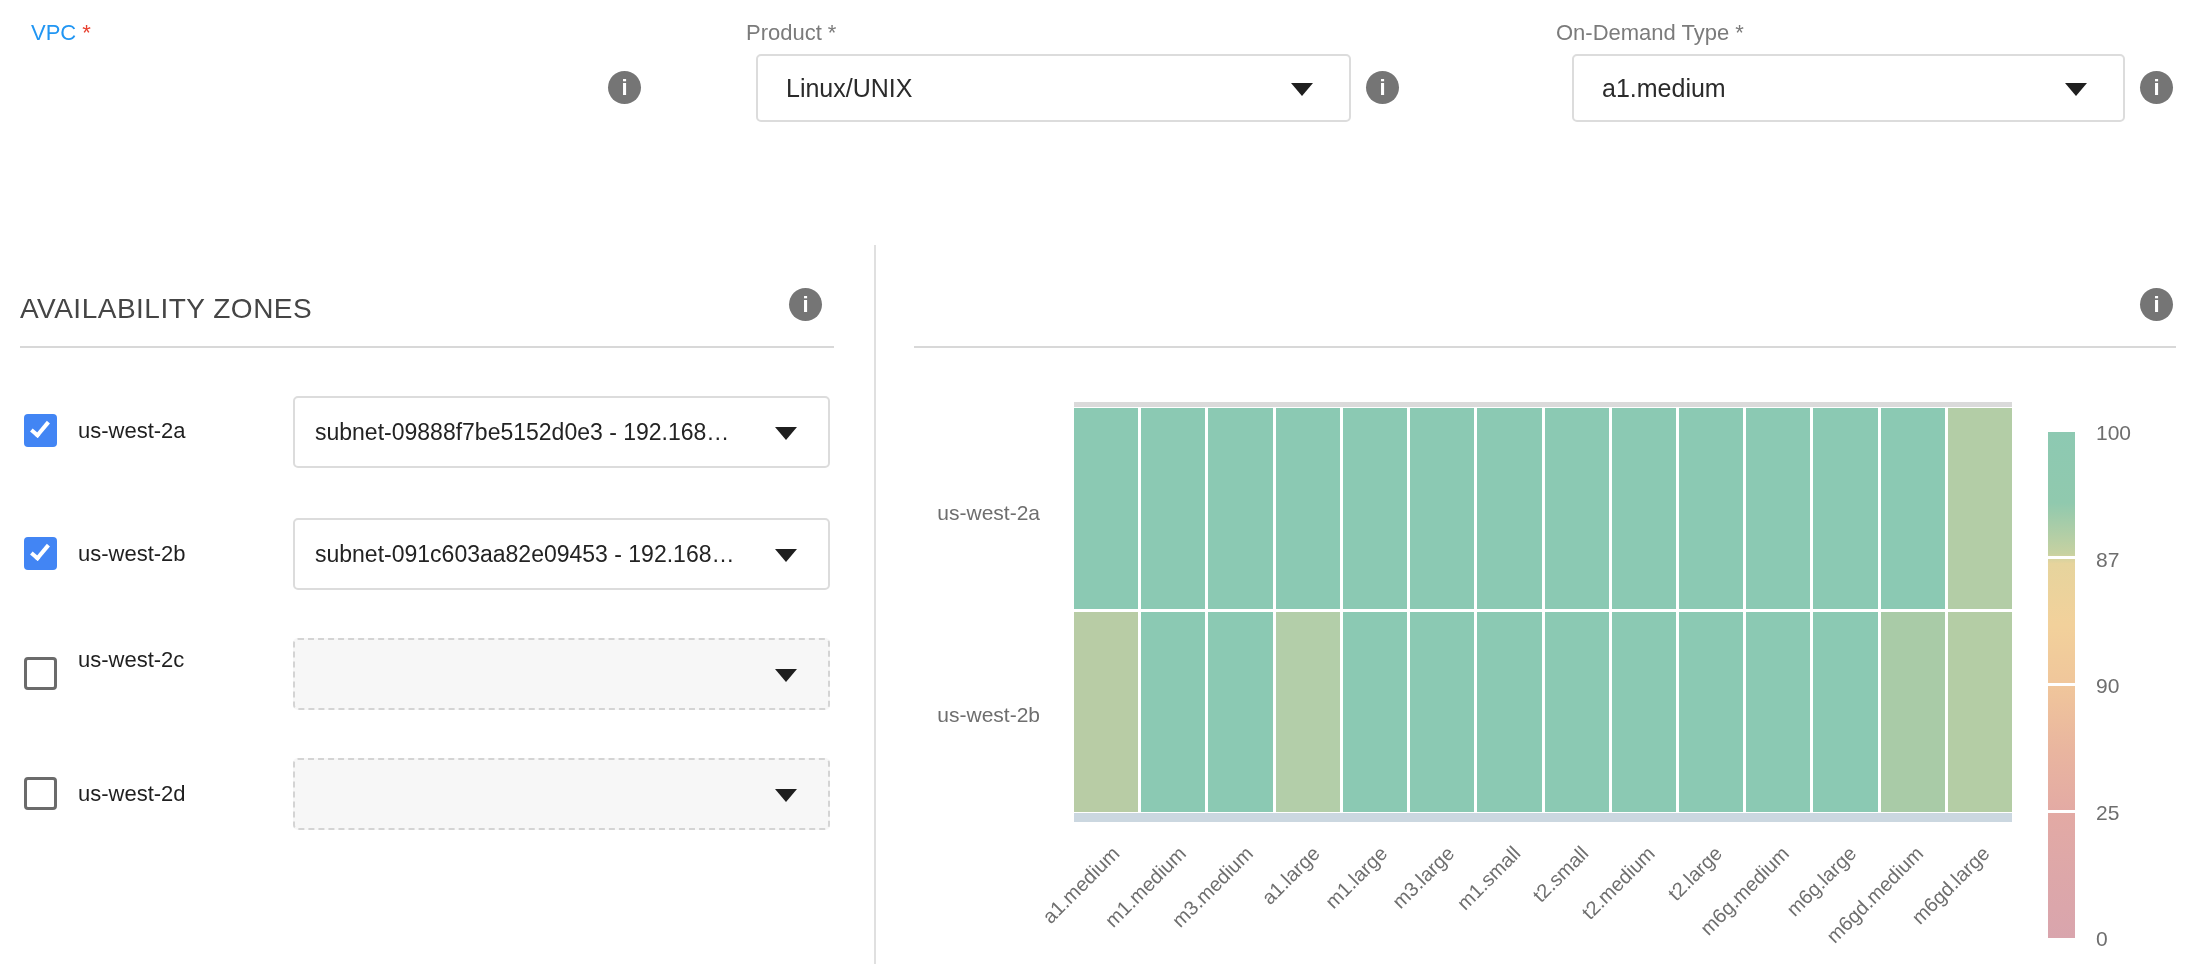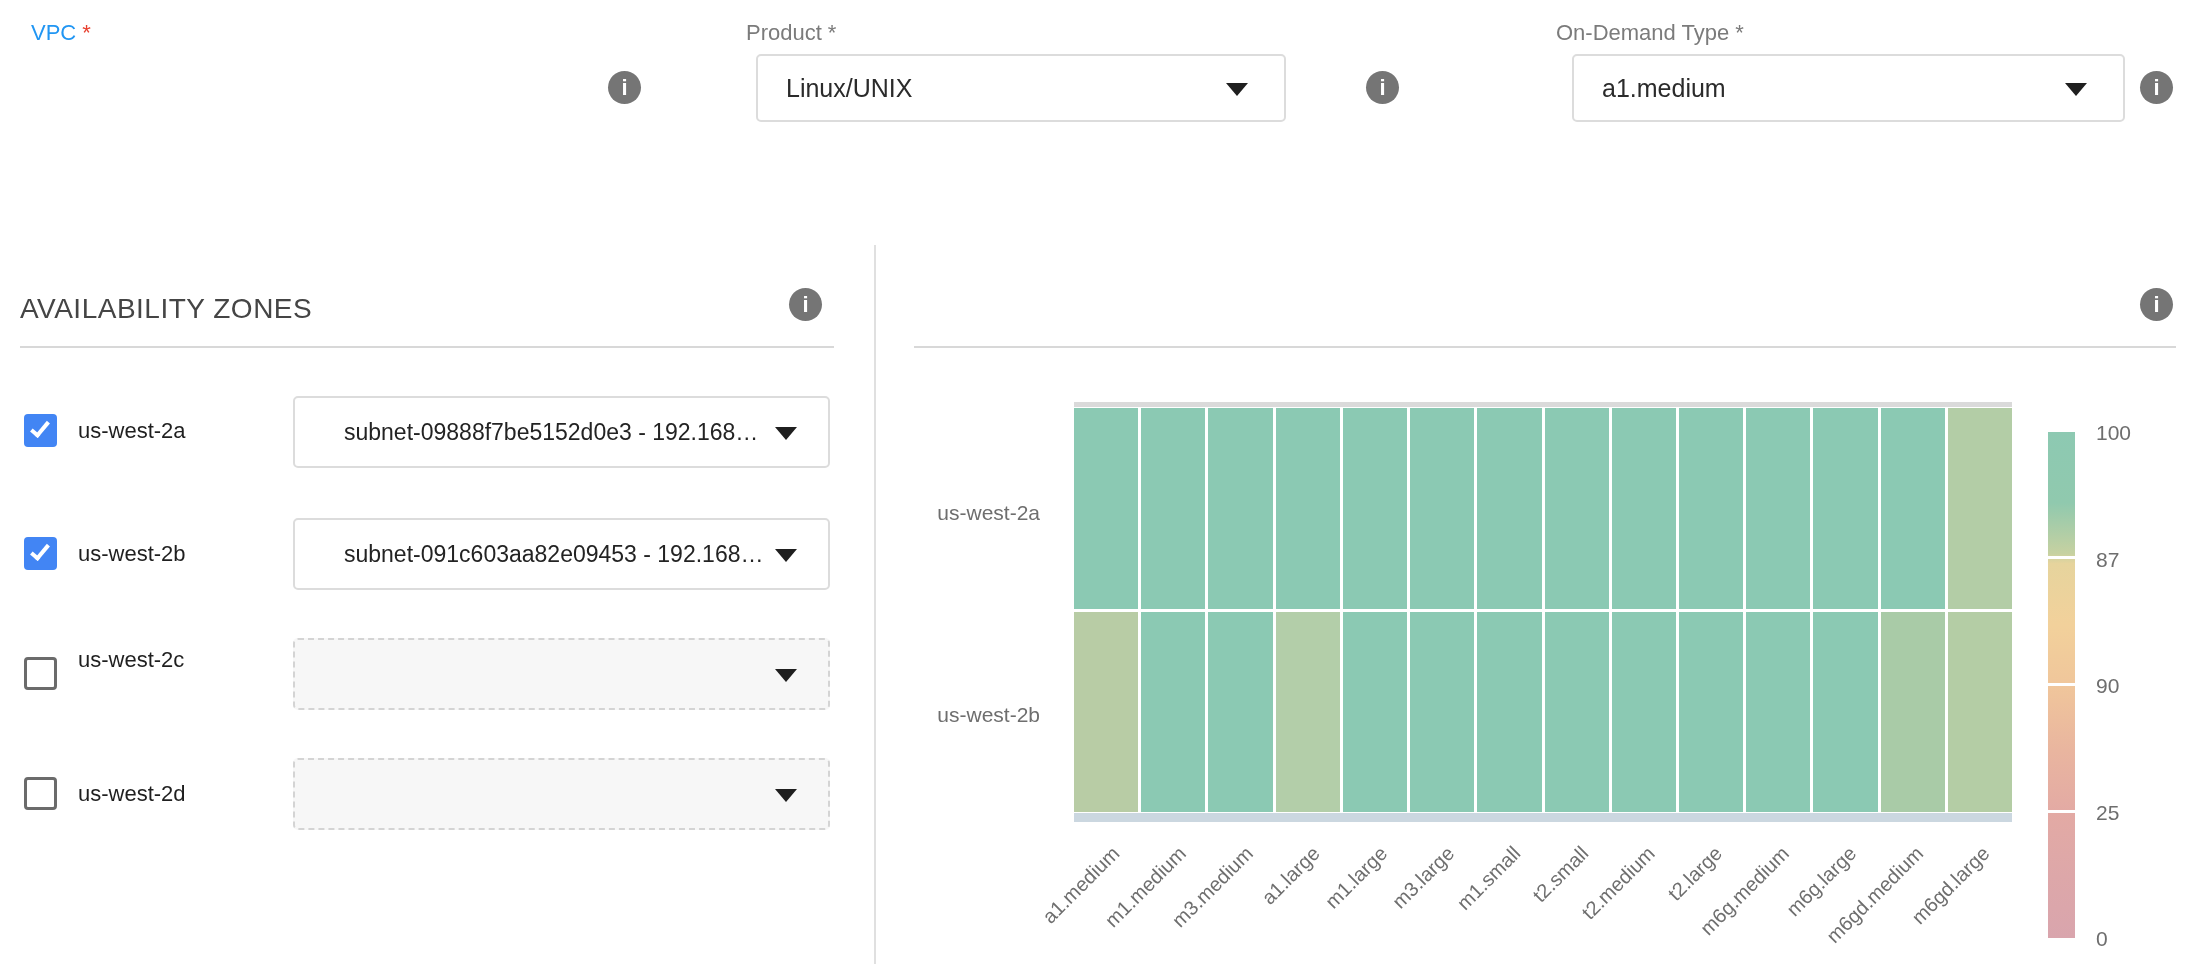--- a/index.html
+++ b/index.html
@@ -32,21 +32,21 @@
   
   .az-checkbox { position:absolute; left:24px; width:33px; height:33px; border-radius:4px;
                  background:#fff; border:3px solid #6b6b6b; cursor:pointer; }
   .az-row.checked .az-checkbox { background:#4285f4; border:none; }
   .check-icon { display:none; position:absolute; left:11px; top:4px; width:10px; height:19px;
                 border-right:4px solid #fff; border-bottom:4px solid #fff; transform:rotate(40deg); }
   .az-row.checked .check-icon { display:block; }
   .az-zone-label { position:absolute; left:78px; font-size:22px; color:#1f1f1f; line-height:33px; white-space:nowrap; }
   .subnet-select { position:absolute; left:293px; width:537px; height:72px; background:#fff;
                    border:2px solid #dcdcdc; border-radius:5px; display:flex; align-items:center; cursor:pointer; }
-  .subnet-select .value { padding-left:49px; font-size:23px; color:#232323; white-space:nowrap; }
+  .subnet-select .value { padding-left:20px; font-size:23px; color:#232323; white-space:nowrap; }
   .subnet-select .arrow-icon { right:31px; }
   .az-row.unchecked .subnet-select { border:2px dashed #d4d4d4; background:#f7f7f7; }
 
   
   #heatmap { position:absolute; left:1074px; top:408px; width:938px; height:404px;
              display:flex; flex-direction:column; gap:3px; }
   .hm-row { flex:1; display:flex; gap:3px; }
   .hm-cell { flex:1; }
   .hm-strip-top { position:absolute; left:1074px; top:402px; width:938px; height:5px; background:#dadada; }
   .hm-strip-bottom { position:absolute; left:1074px; top:813px; width:938px; height:9px; background:#cbd7e0; }
@@ -66,21 +66,21 @@
 <div id="app">
 
   <div class="field-label vpc" style="left:31px; top:20px;">
     <span class="lbl">VPC</span><span class="req">*</span>
   </div>
   <div class="info-icon" style="left:608px; top:71px;">i</div>
 
   <div class="field-label" style="left:746px; top:20px;">
     <span class="lbl">Product</span><span class="req">*</span>
   </div>
-  <div class="select-box" style="left:756px; top:54px; width:530px;">
+  <div class="select-box" style="left:756px; top:54px; width:595px;">
     <span class="value">Linux/UNIX</span>
     <span class="arrow-icon"></span>
   </div>
   <div class="info-icon" style="left:1366px; top:71px;">i</div>
 
   <div class="field-label" style="left:1556px; top:20px;text-align:right;">
     <span class="lbl">On-Demand Type</span><span class="req">*</span>
   </div>
   <div class="select-box" style="left:1572px; top:54px; width:553px;">
     <span class="value">a1.medium</span>

